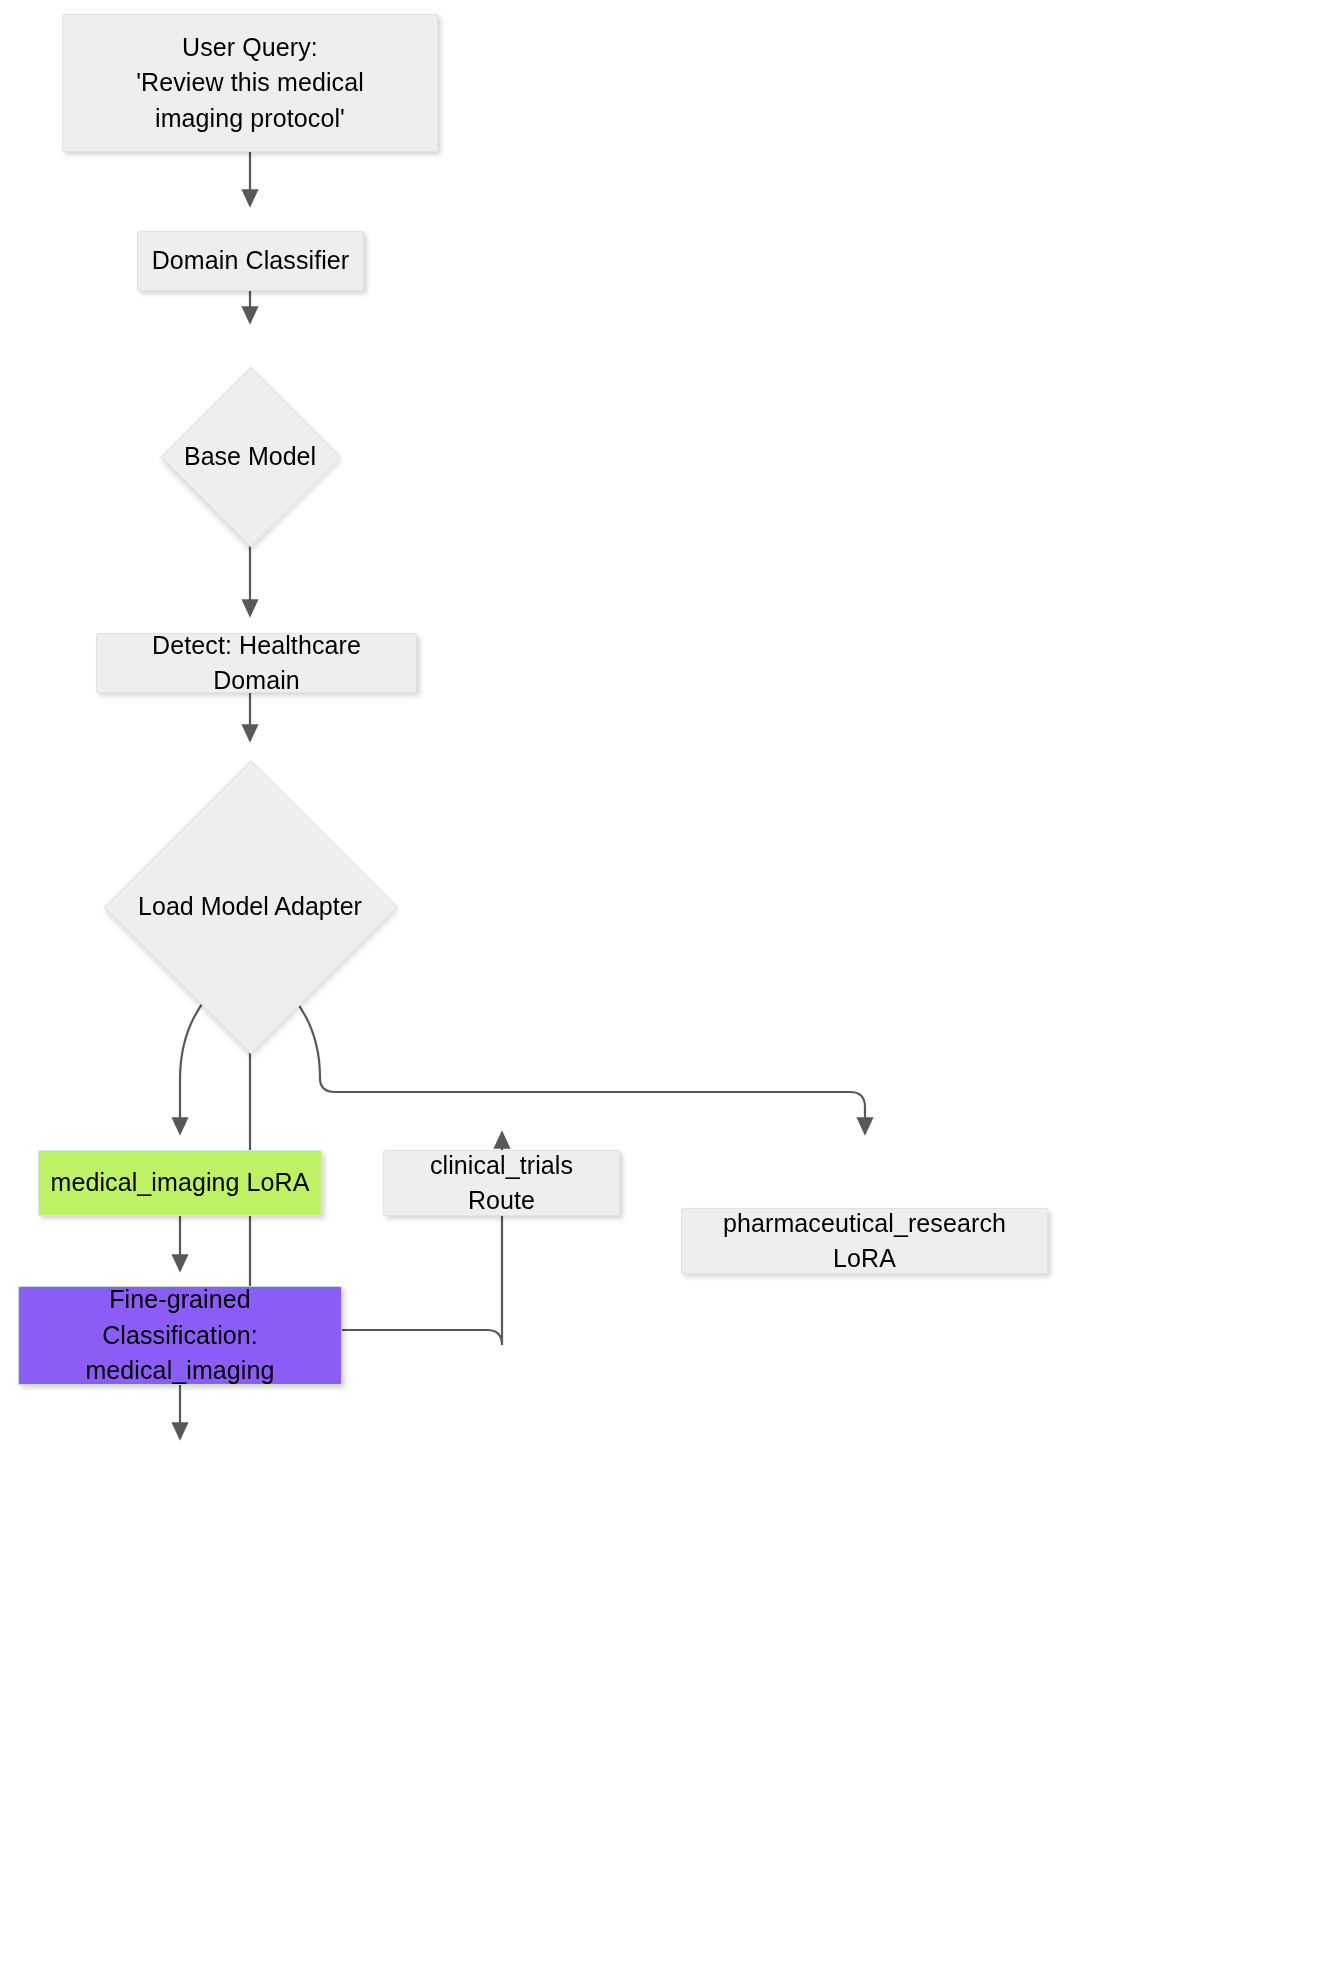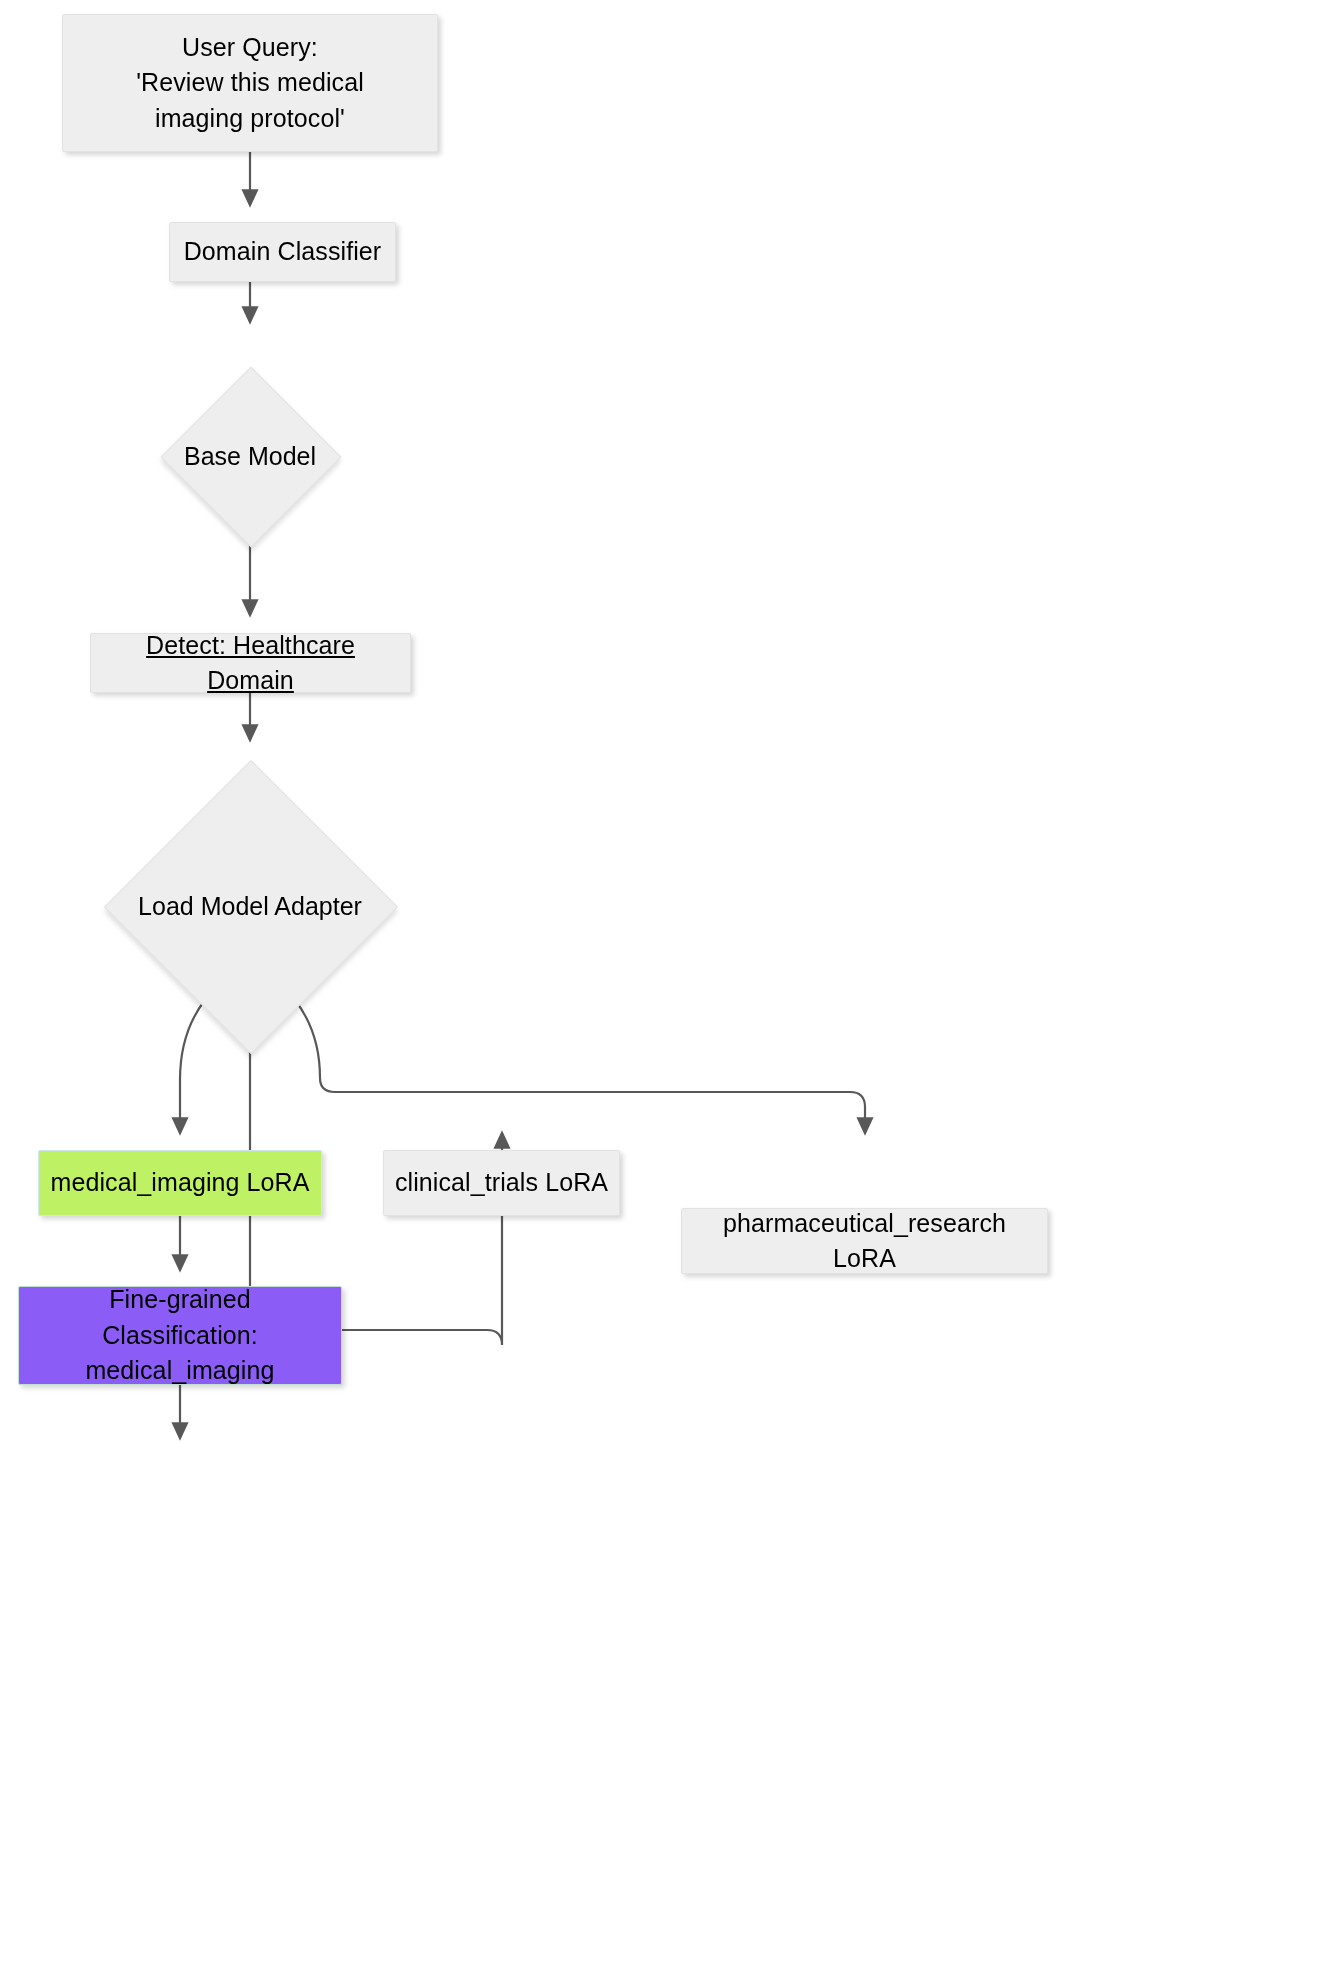--- a/index.html
+++ b/index.html
@@ -113,44 +113,44 @@
     <path d="M180,1216 L180,1270" stroke="#585858" stroke-width="2.2" fill="none" marker-end="url(#arrowhead)"></path>
 
     <path d="M180,1385 L180,1438" stroke="#585858" stroke-width="2.2" fill="none" marker-end="url(#arrowhead)"></path>
   </svg>
 
   <div class="node rect" style="left:62px; top:14px; width:376px; height:138px;">
     <span class="node-label" style="max-width:300px;">User Query:
 'Review this medical imaging protocol'</span>
   </div>
 
-  <div class="node rect" style="left:137px; top:222px; width:227px; height:60px;margin-left:32px;">
+  <div class="node rect" style="left:137px; top:231px; width:227px; height:60px;">
     <span class="node-label">Domain Classifier</span>
   </div>
 
   <div class="diamond-wrap" style="left:187px; top:393px; width:126px; height:126px;">
     <div class="diamond-shape"></div>
     <span class="diamond-label">Base Model</span>
   </div>
 
-  <div class="node rect" style="left:90px; top:633px; width:321px; height:60px;text-decoration:underline;">
+  <div class="node rect" style="left:96px; top:633px; width:321px; height:60px;">
     <span class="node-label">Detect: Healthcare Domain</span>
   </div>
 
   <div class="diamond-wrap" style="left:147px; top:803px; width:206px; height:206px;">
     <div class="diamond-shape"></div>
     <span class="diamond-label">Load Model Adapter</span>
   </div>
 
   <div class="node rect blue" style="left:38px; top:1150px; width:284px; height:66px;">
     <span class="node-label">medical_imaging LoRA</span>
   </div>
 
   <div class="node rect" style="left:383px; top:1150px; width:237px; height:66px;">
-    <span class="node-label">clinical_trials LoRA</span>
+    <span class="node-label">clinical_trials Route</span>
   </div>
 
   <div class="node rect" style="left:681px; top:1208px; width:367px; height:66px;">
     <span class="node-label">pharmaceutical_research LoRA</span>
   </div>
 
   <div class="node rect green" style="left:18px; top:1286px; width:324px; height:99px;">
     <span class="node-label">Fine-grained Classification:
 medical_imaging</span>
   </div>

